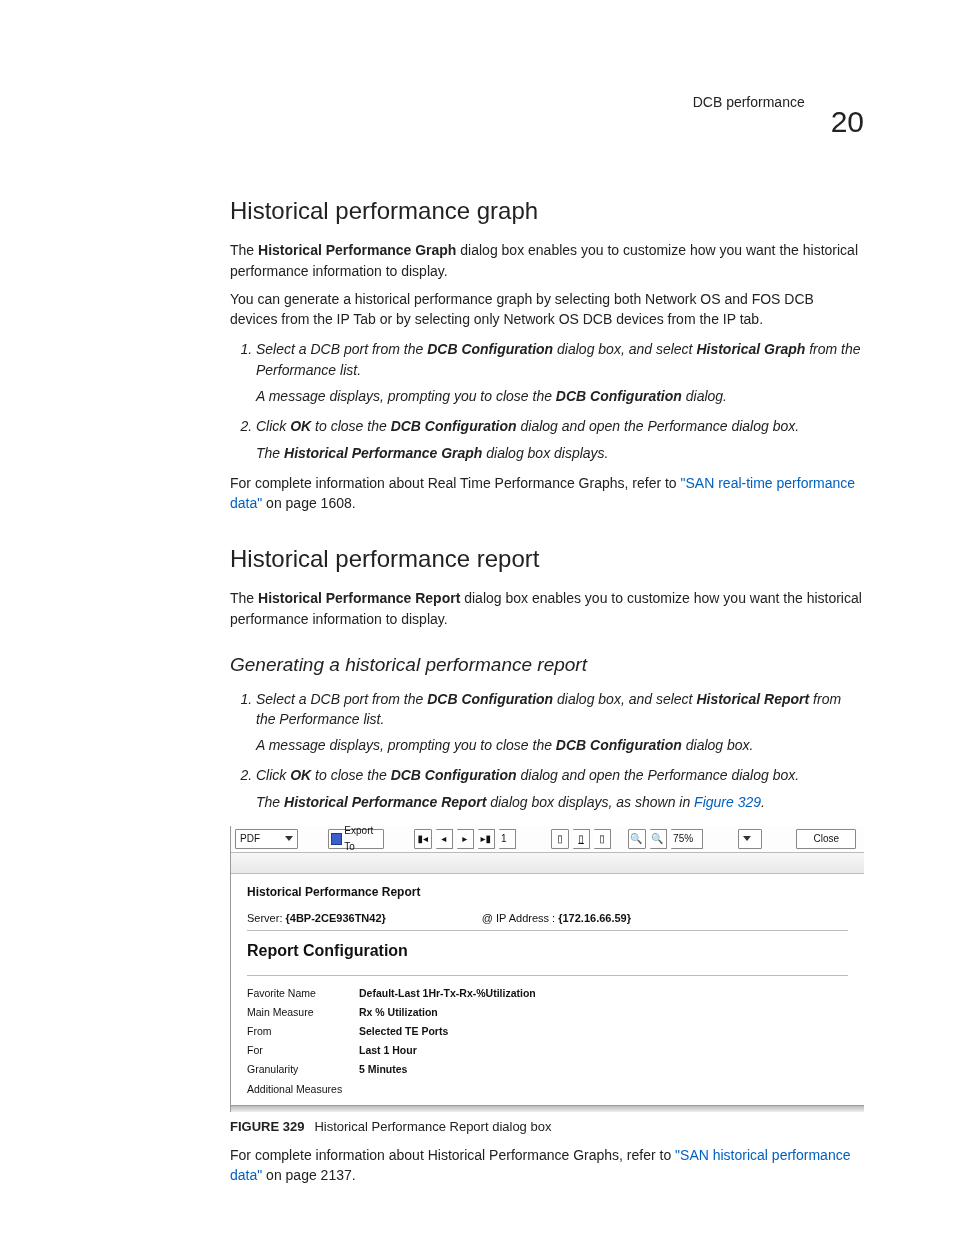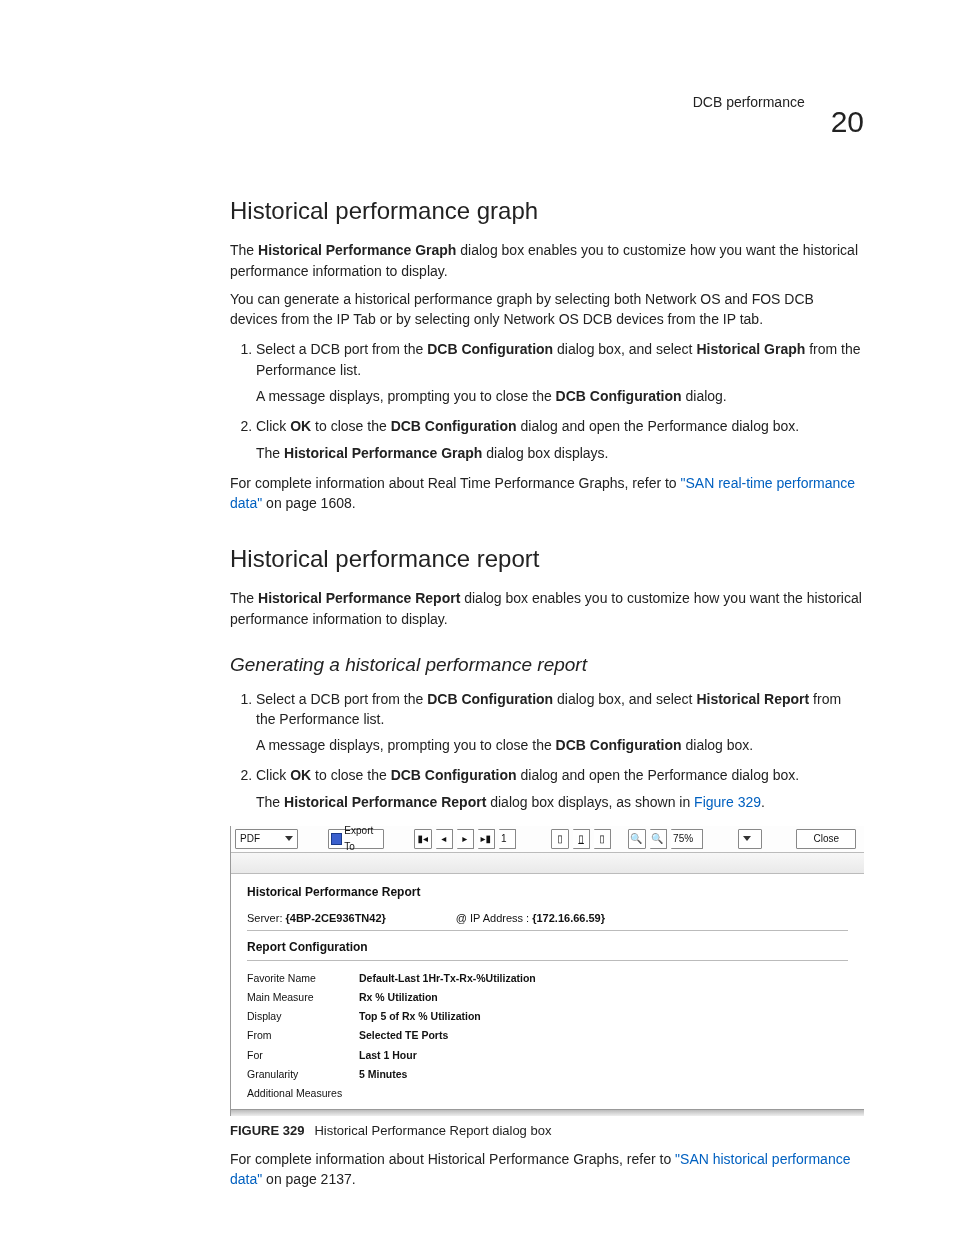--- a/index.html
+++ b/index.html
@@ -41,21 +41,21 @@
   }
   h3.sub {
     font-family: Arial, Helvetica, sans-serif;
     font-style: italic;
     font-weight: 400;
     font-size: 19px;
     margin: 22px 0 10px 0;
   }
   p { margin: 8px 0; }
   .b { font-weight: bold; }
-  ol.steps { padding-left: 26px; margin: 10px 0; }
+  ol.steps { padding-left: 26px; margin: 10px 0; font-style: italic; }
   ol.steps li { margin-bottom: 4px; }
   ol.steps li p { margin: 6px 0 10px 0; }
   a.link { color: #0060c0; text-decoration: none; }
   .figure-wrap { margin: 14px 0 8px 0; }
   .figure-caption {
     font-family: Arial, Helvetica, sans-serif;
     font-size: 13px;
     margin-top: 6px;
   }
   .figure-caption .figlabel { font-weight: bold; margin-right: 10px; }
@@ -102,24 +102,24 @@
   .shot-toolbar .gap-lg { flex: 1; }
   .shot-toolbar .disk { width: 10px; height: 10px; background: #3a5fcd; border: 1px solid #1a3a8a; }
   .shot-gradbar {
     height: 20px;
     border-top: 1px solid #bbb;
     border-bottom: 1px solid #bbb;
     background: linear-gradient(#f7f7f7, #e9e9e9);
   }
   .shot-body { padding: 10px 16px 6px 16px; }
   .shot-title { font-weight: bold; font-size: 12px; margin-bottom: 10px; }
-  .shot-serverline { margin-bottom: 3px; display: flex; gap: 70px; font-size: 11px; }
+  .shot-serverline { margin-bottom: 3px; display: flex; gap: 96px; font-size: 11px; }
   .shot-serverline .at { font-family: Arial; }
   .shot-hr { border-top: 1px solid #bbb; height: 0; margin: 2px 0 8px 0; }
-  .shot-subhead { font-weight: bold; font-size: 12px; margin-bottom: 3px; }
+  .shot-subhead { font-weight: bold; font-size: 16px; margin-bottom: 12px; }
   table.cfg { border-collapse: collapse; font-size: 10.5px; }
   table.cfg td { padding: 2px 0; vertical-align: top; }
   table.cfg td.lab { width: 112px; }
   table.cfg td.val { font-weight: bold; }
   .shot-botshadow {
     height: 6px;
     background: linear-gradient(#bbb, #eee);
     border-top: 1px solid #999;
   }
 </style>
@@ -227,24 +227,20 @@
           <tbody>
               <tr>
                 <td class="lab">Favorite Name</td>
                 <td class="val">Default-Last 1Hr-Tx-Rx-%Utilization</td>
               </tr>
           <tr>
                 <td class="lab">Main Measure</td>
                 <td class="val">Rx % Utilization</td>
               </tr>
           <tr>
-                <td class="lab">Display</td>
-                <td class="val">Top 5 of Rx % Utilization</td>
-              </tr>
-          <tr>
                 <td class="lab">From</td>
                 <td class="val">Selected  TE Ports</td>
               </tr>
           <tr>
                 <td class="lab">For</td>
                 <td class="val">Last 1 Hour</td>
               </tr>
           <tr>
                 <td class="lab">Granularity</td>
                 <td class="val">5 Minutes</td>

